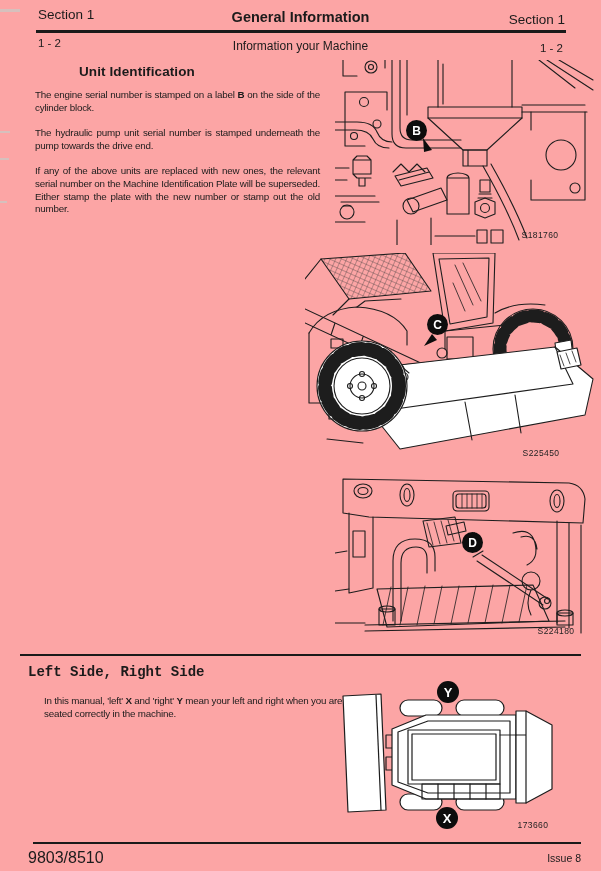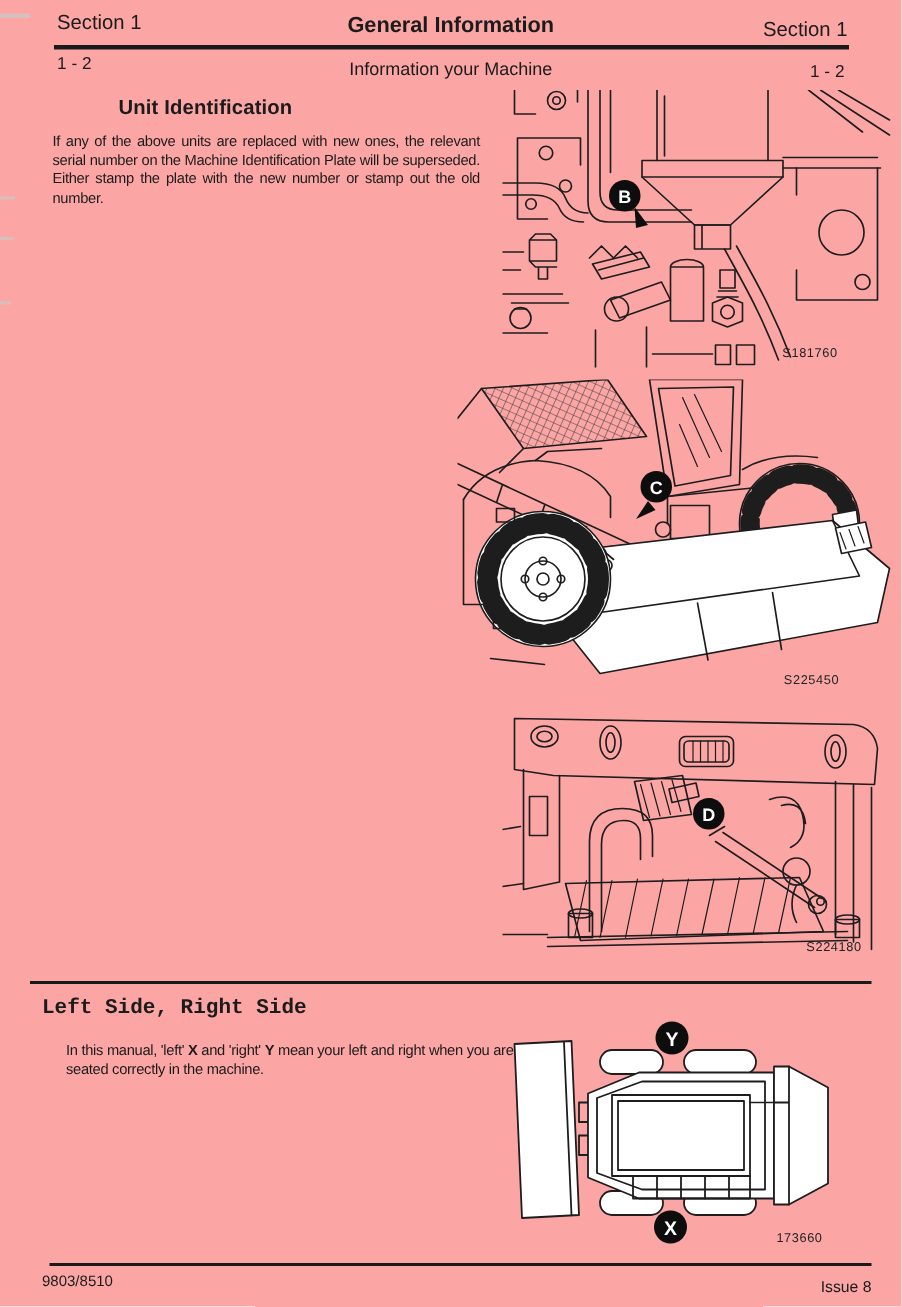--- a/index.html
+++ b/index.html
@@ -22,21 +22,21 @@
   
   .unit-heading { left:35px; top:64px; font-size:13.5px; font-weight:bold; letter-spacing:.1px;margin-left:44px; }
   .unit-col { left:35px; top:89px; width:285px; font-size:9.8px; line-height:12.6px;
               letter-spacing:-0.2px; text-align:justify; }
   .unit-col p, .lr-col p { margin:0 0 13px 0; }
   .lr-heading { left:28px; top:664px; font-size:14px; font-weight:bold;font-family:Liberation Mono, monospace; }
   .lr-col { left:28px; top:694px; width:315px; font-size:9.8px; line-height:13px; letter-spacing:-0.2px;margin-left:16px; }
 
   .section-rule { left:20px; top:654px; width:561px; height:2px; background:#1a1a1a; }
   .footer-rule { left:33px; top:842px; width:548px; height:2px; background:#1a1a1a; }
-  .footer-left { left:28px; top:849px; font-size:10px; }
+  .footer-left { left:28px; top:849px; font-size:16px; }
   .footer-right { right:20px; top:852px; font-size:10.5px; }
 
   
   .fig svg { display:block; }
   .fig-code { font-size:8.5px; letter-spacing:.4px; color:#232323; text-align:center; width:80px; }
 
   .balloon {
     position:absolute; width:21px; height:21px; border-radius:50%;
     background:#0d0d0d; color:#fff; font-weight:bold; font-size:12px;
     display:flex; align-items:center; justify-content:center; line-height:1;
@@ -58,20 +58,22 @@
   <div class="abs hdr-section-left">Section 1</div>
   <div class="abs hdr-title">General Information</div>
   <div class="abs hdr-section-right">Section 1</div>
   <div class="abs hdr-rule"></div>
   <div class="abs hdr-page-left">1 - 2</div>
   <div class="abs hdr-subtitle">Information your Machine</div>
   <div class="abs hdr-page-right">1 - 2</div>
 
   <div class="abs unit-heading">Unit Identification</div>
   <div class="abs unit-col">
+    <p><span>The engine serial number is stamped on a label </span><b>B</b><span> on the side of the cylinder block.</span></p>
+    <p><span>The hydraulic pump unit serial number is stamped underneath the pump towards the drive end.</span></p>
     <p><span>If any of the above units are replaced with new ones, the relevant serial number on the Machine Identification Plate will be superseded. Either stamp the plate with the new number or stamp out the old number.</span></p>
   </div>
 
   <div class="abs fig" style="left:335px;top:60px">
     <svg width="260" height="185" viewBox="0 0 260 185">
       <g stroke="#1d1d1d" stroke-width="1.1" fill="none" stroke-linecap="round" stroke-linejoin="round">
 
         <path d="M103,0 V47 M177,0 V47 M108,4 V44"></path>
         <path d="M93,47 H187 V58 H93 Z"></path>
         <path d="M93,58 L128,90 M187,58 L152,90 M128,90 H152"></path>

